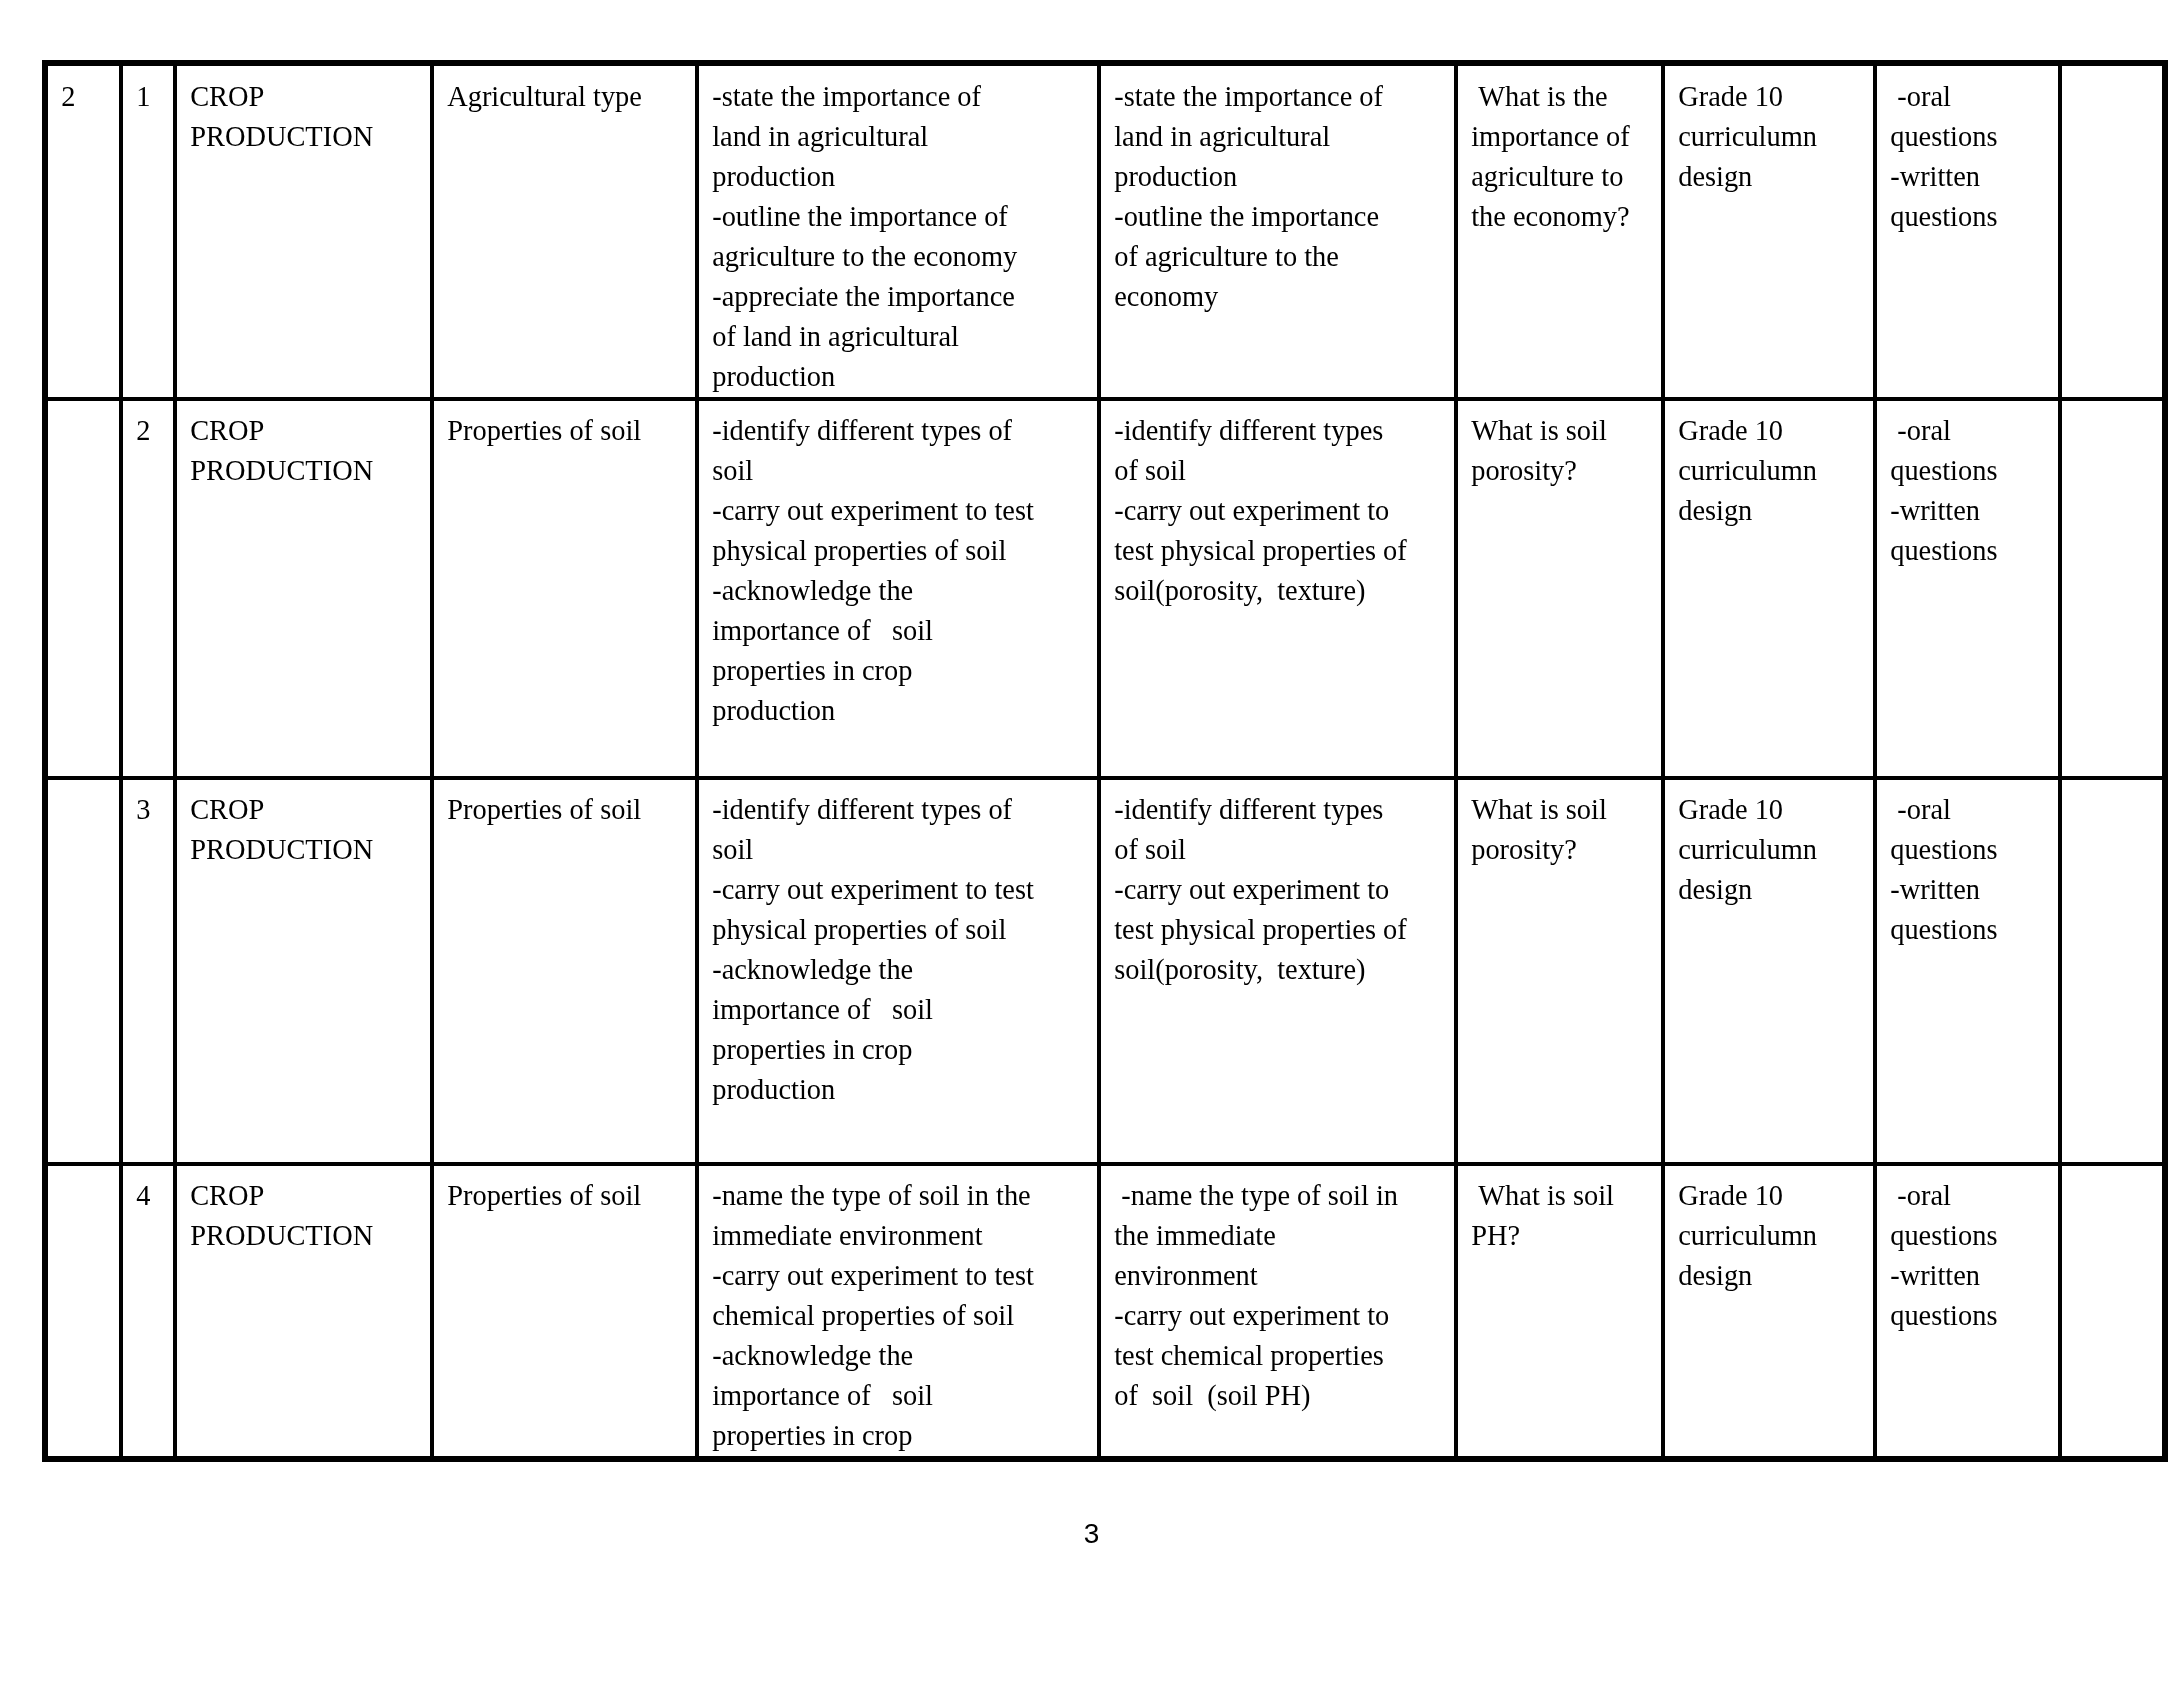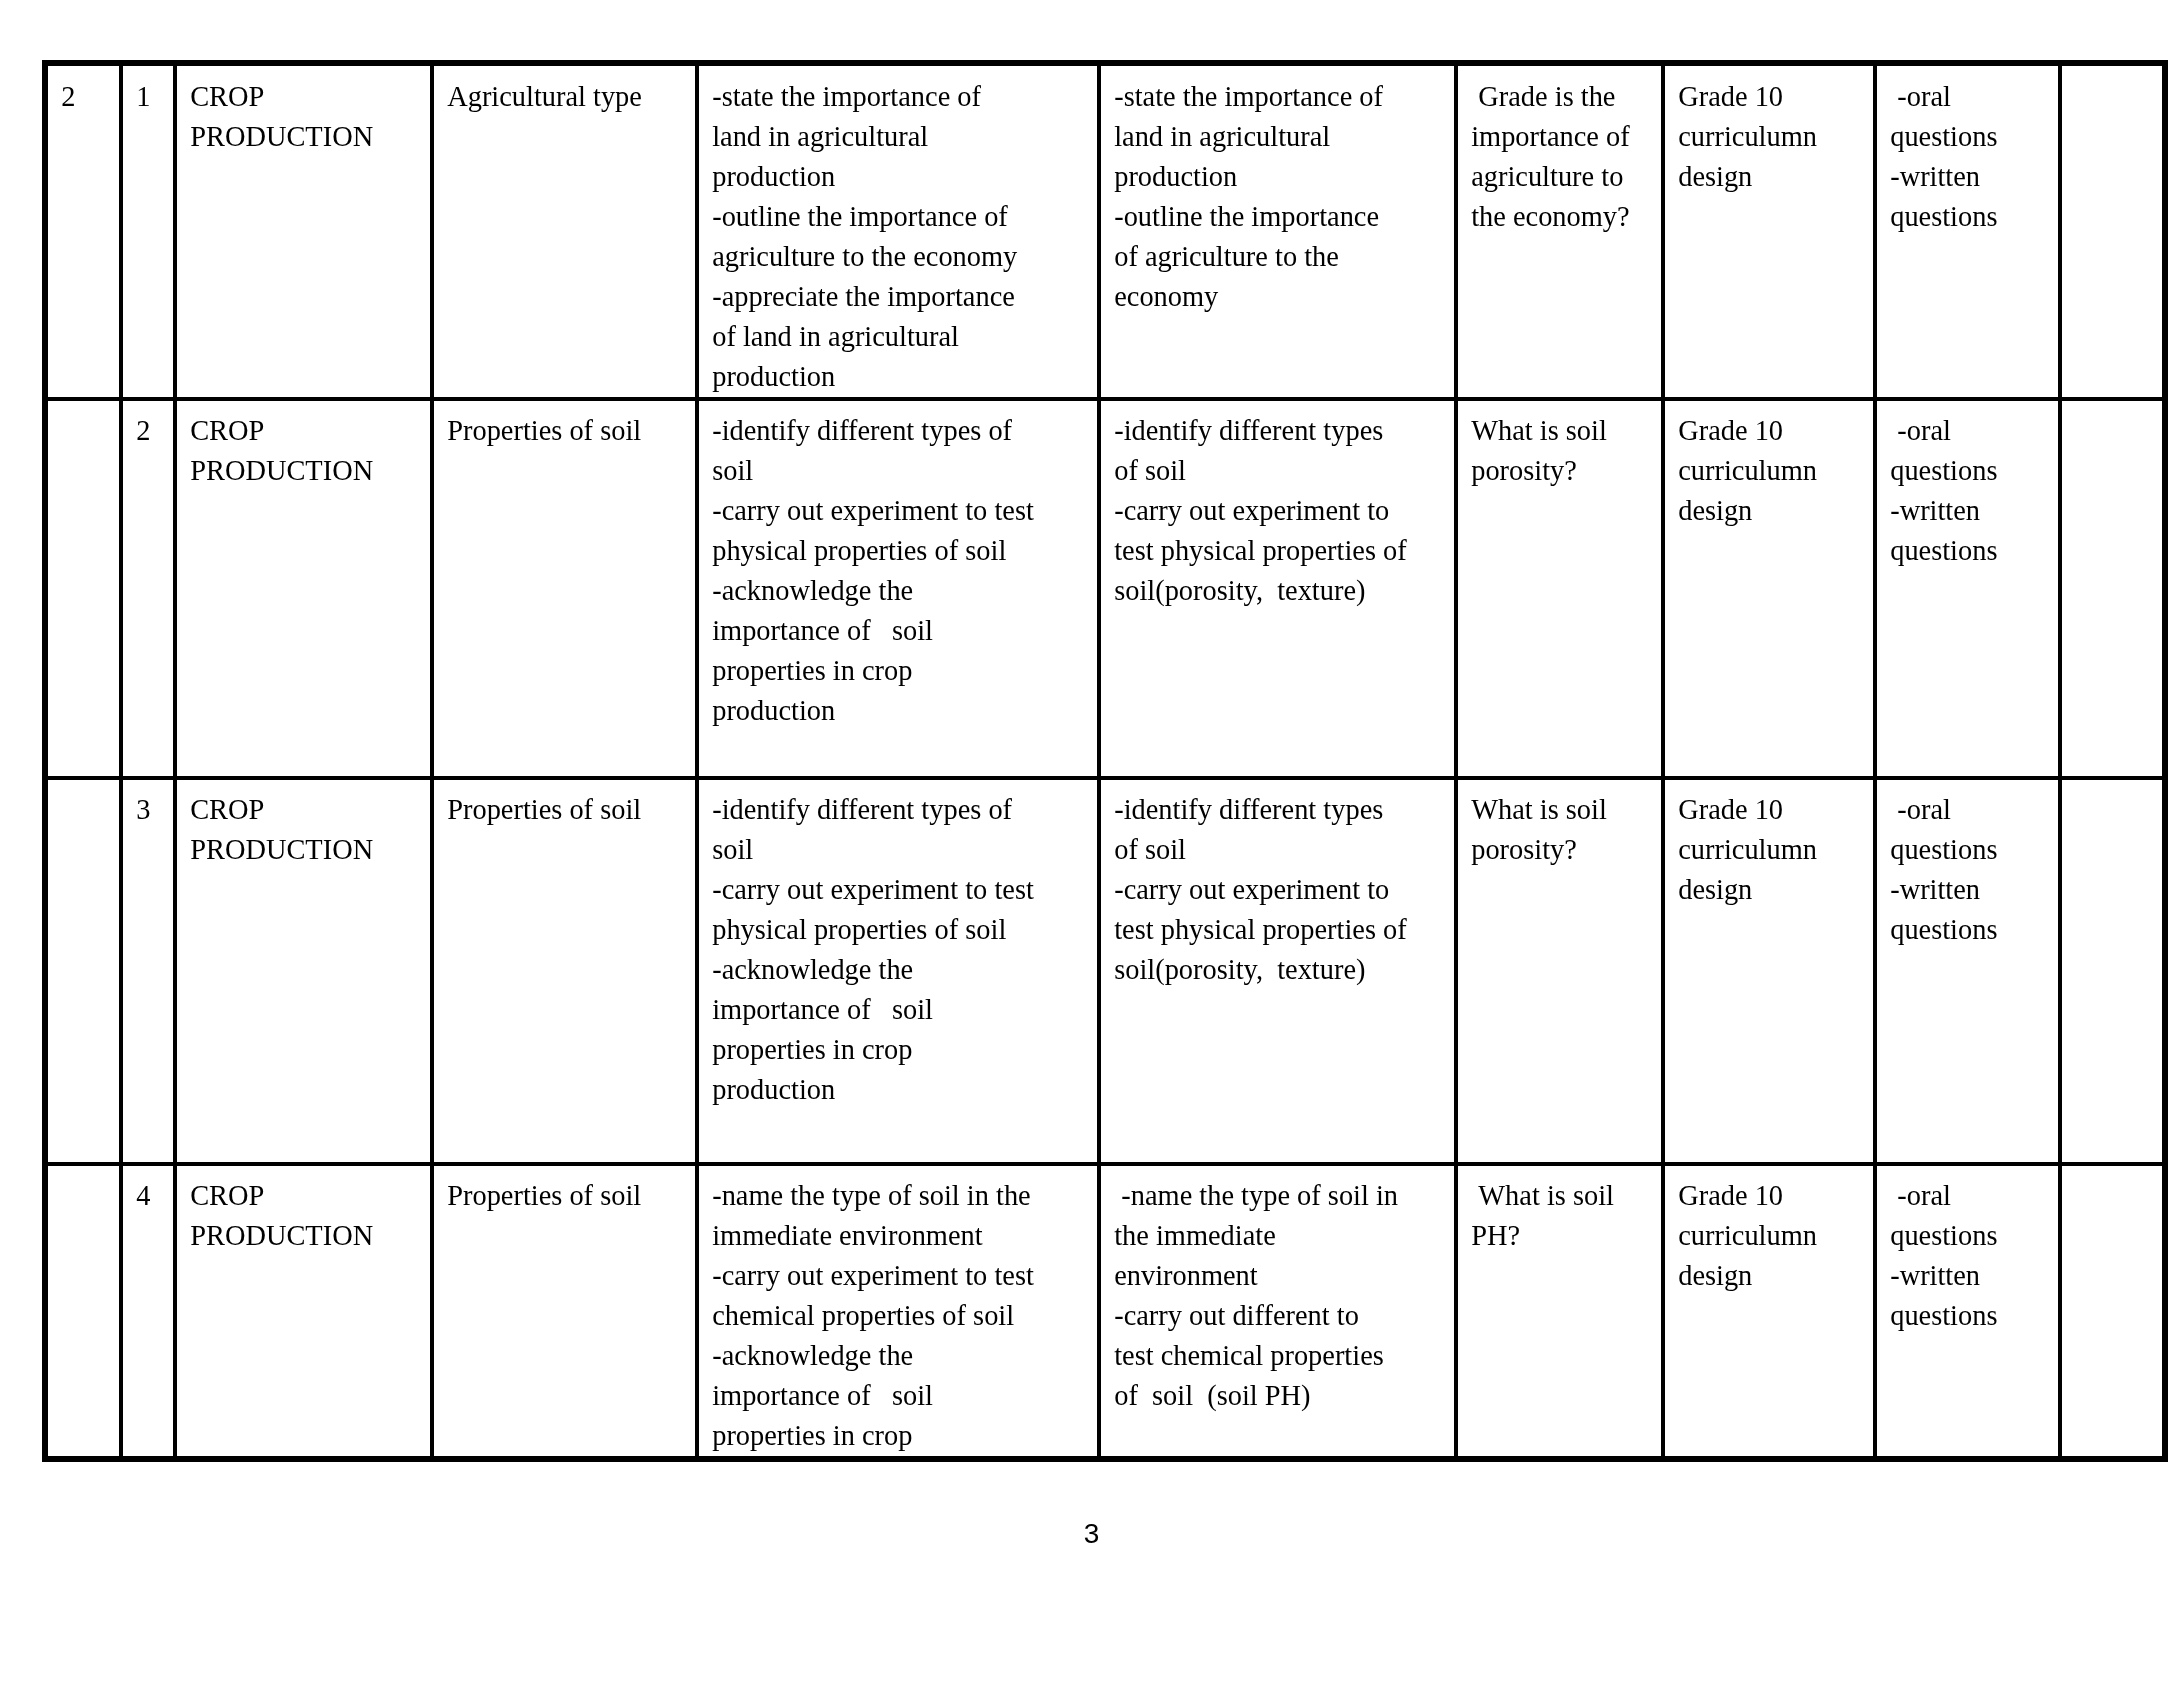--- a/index.html
+++ b/index.html
@@ -87,21 +87,21 @@
 agriculture to the economy
 -appreciate the importance
 of land in agricultural
 production</td>
         <td class="c-activities">-state the importance of
 land in agricultural
 production
 -outline the importance
 of agriculture to the
 economy</td>
-        <td class="c-question"> Grade is the
+        <td class="c-question"> What is the
 importance of
 agriculture to
 the economy?</td>
         <td class="c-references">Grade 10
 curriculumn
 design</td>
         <td class="c-assessment"> -oral
 questions
 -written
 questions</td>
@@ -176,21 +176,21 @@
         <td class="c-objectives">-name the type of soil in the
 immediate environment
 -carry out experiment to test
 chemical properties of soil
 -acknowledge the
 importance of   soil
 properties in crop</td>
         <td class="c-activities"> -name the type of soil in
 the immediate
 environment
--carry out different to
+-carry out experiment to
 test chemical properties
 of  soil  (soil PH)</td>
         <td class="c-question"> What is soil
 PH?</td>
         <td class="c-references">Grade 10
 curriculumn
 design</td>
         <td class="c-assessment"> -oral
 questions
 -written

